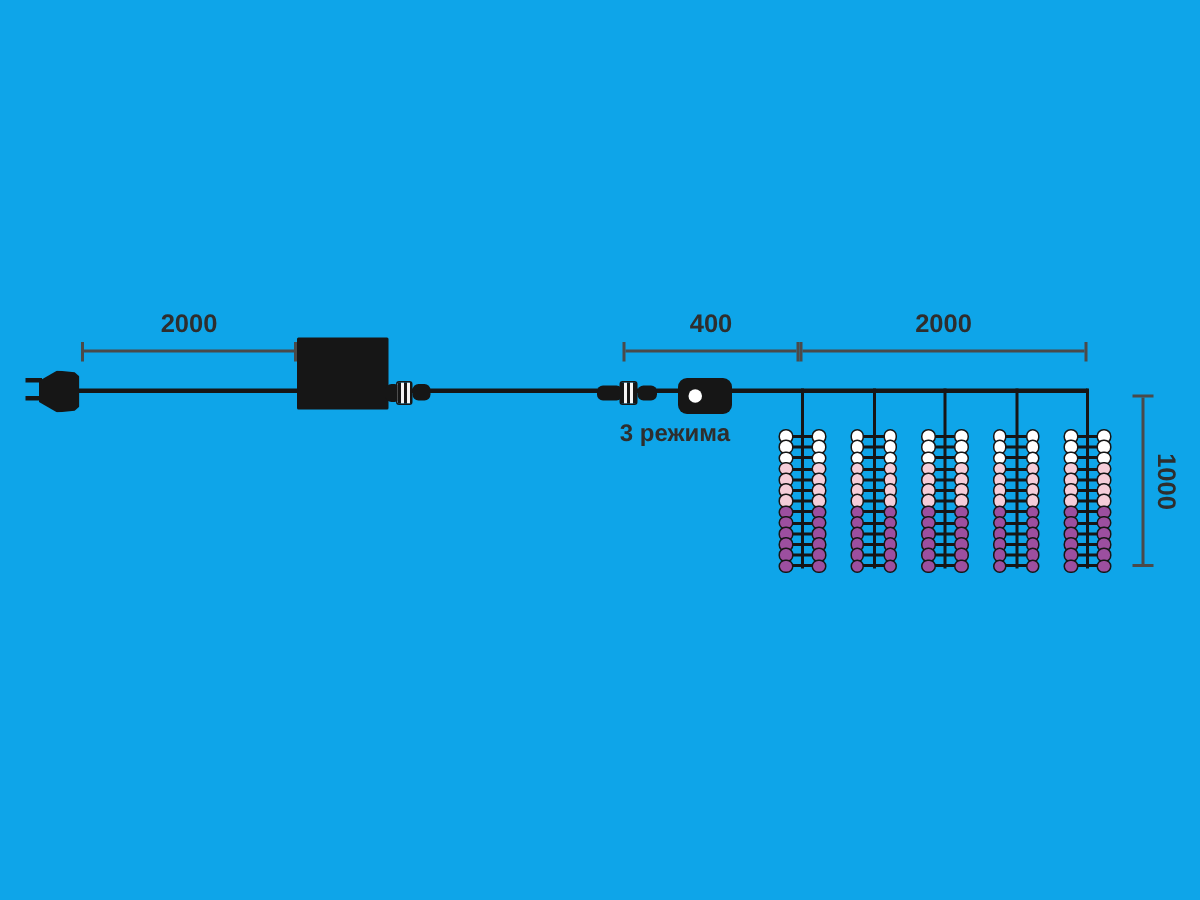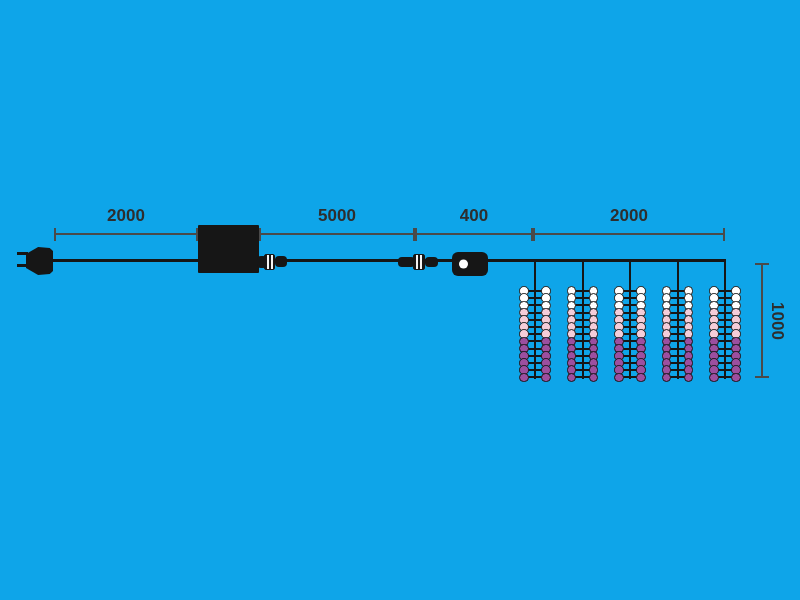--- a/index.html
+++ b/index.html
@@ -149,23 +149,20 @@
   }
 </style>
 </head>
 <body>
 
 <div class="stage">
 
   <div class="dim-h" style="left:54px; top:228px; width:144px;">
     <span class="dim-label">2000</span>
   </div>
-  <div class="dim-h" style="left:259px; top:228px; width:156px;">
-    <span class="dim-label">5000</span>
-  </div>
   <div class="dim-h" style="left:415px; top:228px; width:118px;">
     <span class="dim-label">400</span>
   </div>
   <div class="dim-h" style="left:533px; top:228px; width:192px;">
     <span class="dim-label">2000</span>
   </div>
 
   <div class="dim-v" style="left:755px; top:263px; height:115px;">
     <span class="dim-label">1000</span>
   </div>
@@ -189,20 +186,21 @@
   <div>
     <div class="lug" style="left:398px; top:257px; width:17px; height:10px;"></div>
     <div class="barrel" style="left:413px; top:254px; width:12px; height:16px;"></div>
     <div class="lug" style="left:425px; top:257px; width:13px; height:10px;"></div>
   </div>
 
   <div class="controller">
     <div class="led"></div>
   </div>
   <div class="part-label" style="left:380px; top:281px; width:140px;">
+    <div>3 режима</div>
   </div>
 
   <div id="clusters-root">
       <div class="cluster" style="left: 519px; top: 259px; width: 32px; height: 126px;">
         <div class="cline" style="left: 15px; top: 0px; width: 2px; height: 120.4px;"></div>
         <div class="cline" style="left: 5px; top: 31px; width: 22px; height: 2px;"></div>
         <div class="bead" style="left: 0.25px; top: 27.25px; background: rgb(255, 255, 255);"></div>
         <div class="bead" style="left: 22.25px; top: 27.25px; background: rgb(255, 255, 255);"></div>
         <div class="cline" style="left: 5px; top: 38.2px; width: 22px; height: 2px;"></div>
         <div class="bead" style="left: 0.25px; top: 34.45px; background: rgb(255, 255, 255);"></div>

